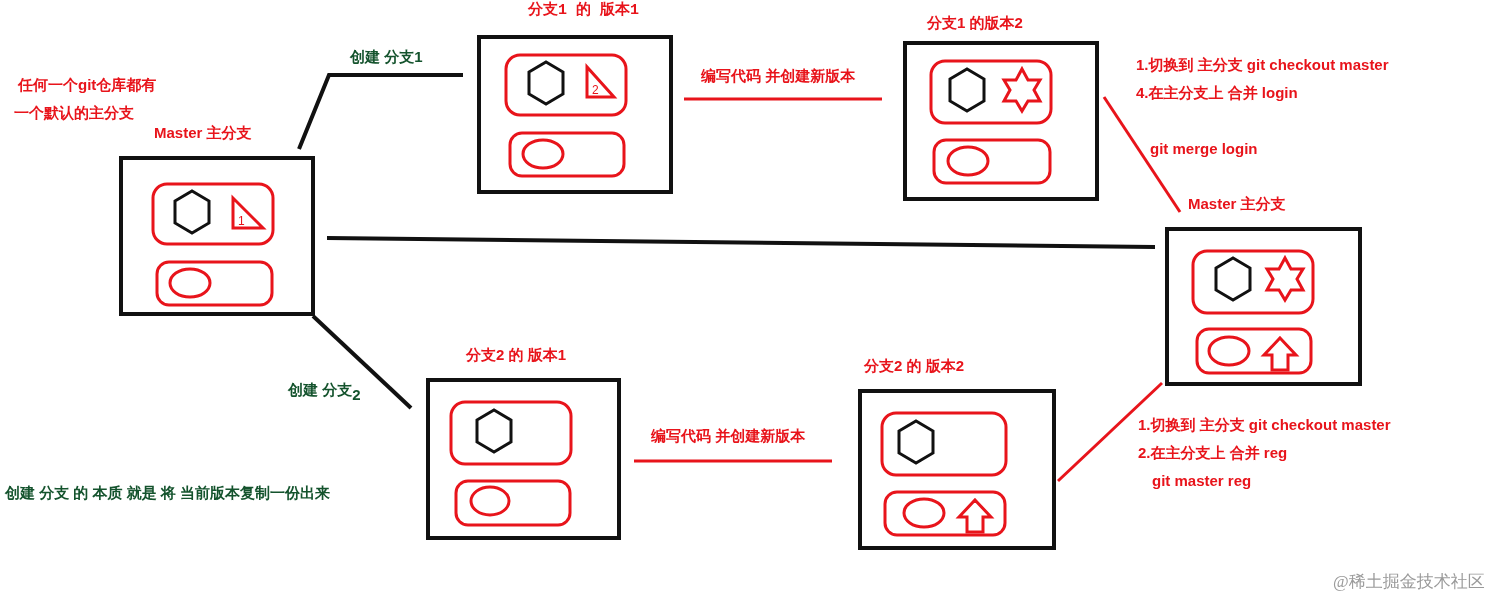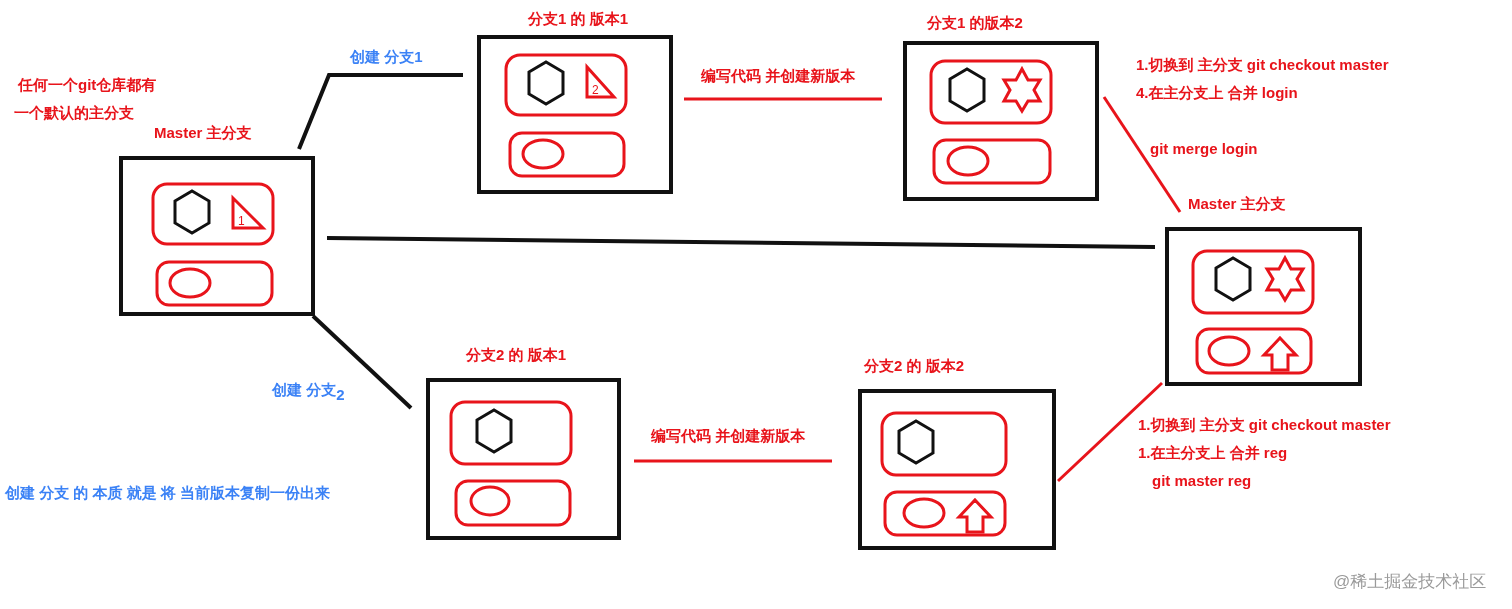--- a/index.html
+++ b/index.html
@@ -1,22 +1,22 @@
 <!DOCTYPE html>
 <html><head>
 <meta charset="utf-8">
 <style>
   html, body { margin:0; padding:0; background:#ffffff; }
   body { width:1512px; height:609px; position:relative; overflow:hidden;
          font-family:"Liberation Sans","DejaVu Sans",sans-serif; }
   #canvas { position:absolute; left:0; top:0; }
   .lbl { position:absolute; font-weight:bold; white-space:nowrap; font-size:15px; line-height:18px; }
   .red { color:#e8141b; }
-  .blk { color:#3b82f6; }
-  .watermark { position:absolute; color:#9a9a9a; font-size:17px; white-space:nowrap; }
+  .blk { color:#14532d; }
+  .watermark { position:absolute; color:#9a9a9a; font-size:17px; white-space:nowrap;font-family:Liberation Serif, serif; }
 </style>
 </head>
 <body>
 
 <svg id="canvas" width="1512" height="609" viewBox="0 0 1512 609">
   <defs>
 
     <g id="hex">
         <polygon points="-17,-11 0,-21 17,-11 17,11 0,21 -17,11" fill="none" stroke="#111" stroke-width="3"></polygon>
       </g>
@@ -98,39 +98,39 @@
     <use href="#uparrow" x="975" y="516"></use>
   </g>
 </svg>
 
 <div class="lbl red" style="left:18px;top:76px;">任何一个git仓库都有</div>
 <div class="lbl red" style="left:14px;top:104px;">一个默认的主分支</div>
 <div class="lbl red" style="left:154px;top:124px;">Master 主分支</div>
 
 <div class="lbl blk" style="left:350px;top:48px;">创建 分支1</div>
 
-<div class="lbl red" style="left:528px;top:10px;">分支1 的 版本1</div>
+<div class="lbl red" style="left:528px;top:2px;font-family:Liberation Mono, monospace;">分支1 的 版本1</div>
 <div class="lbl red" style="left:701px;top:67px;">编写代码 并创建新版本</div>
 
 <div class="lbl red" style="left:927px;top:14px;">分支1 的版本2</div>
 
 <div class="lbl red" style="left:1136px;top:56px;">1.切换到 主分支 git checkout master</div>
 <div class="lbl red" style="left:1136px;top:84px;">4.在主分支上 合并 login</div>
 <div class="lbl red" style="left:1150px;top:112px;margin-top:28px;">git merge login</div>
 
 <div class="lbl red" style="left:1188px;top:195px;">Master 主分支</div>
 
-<div class="lbl blk" style="left:272px;top:381px;">
+<div class="lbl blk" style="left:288px;top:381px;">
   <span>创建 分支</span><span style="position:relative;top:5px;">2</span>
 </div>
 
 <div class="lbl blk" style="left:5px;top:484px;text-align:center;">创建 分支 的 本质 就是 将 当前版本复制一份出来</div>
 
 <div class="lbl red" style="left:466px;top:346px;">分支2 的 版本1</div>
 <div class="lbl red" style="left:651px;top:427px;">编写代码 并创建新版本</div>
 
 <div class="lbl red" style="left:864px;top:357px;">分支2 的 版本2</div>
 
 <div class="lbl red" style="left:1138px;top:416px;">1.切换到 主分支 git checkout master</div>
-<div class="lbl red" style="left:1138px;top:444px;">1.在主分支上 合并 reg</div>
+<div class="lbl red" style="left:1138px;top:444px;">2.在主分支上 合并 reg</div>
 <div class="lbl red" style="left:1152px;top:472px;">git master reg</div>
 
 <div class="watermark" style="left:1333px;top:570px;">@稀土掘金技术社区</div>
 
 </body></html>

